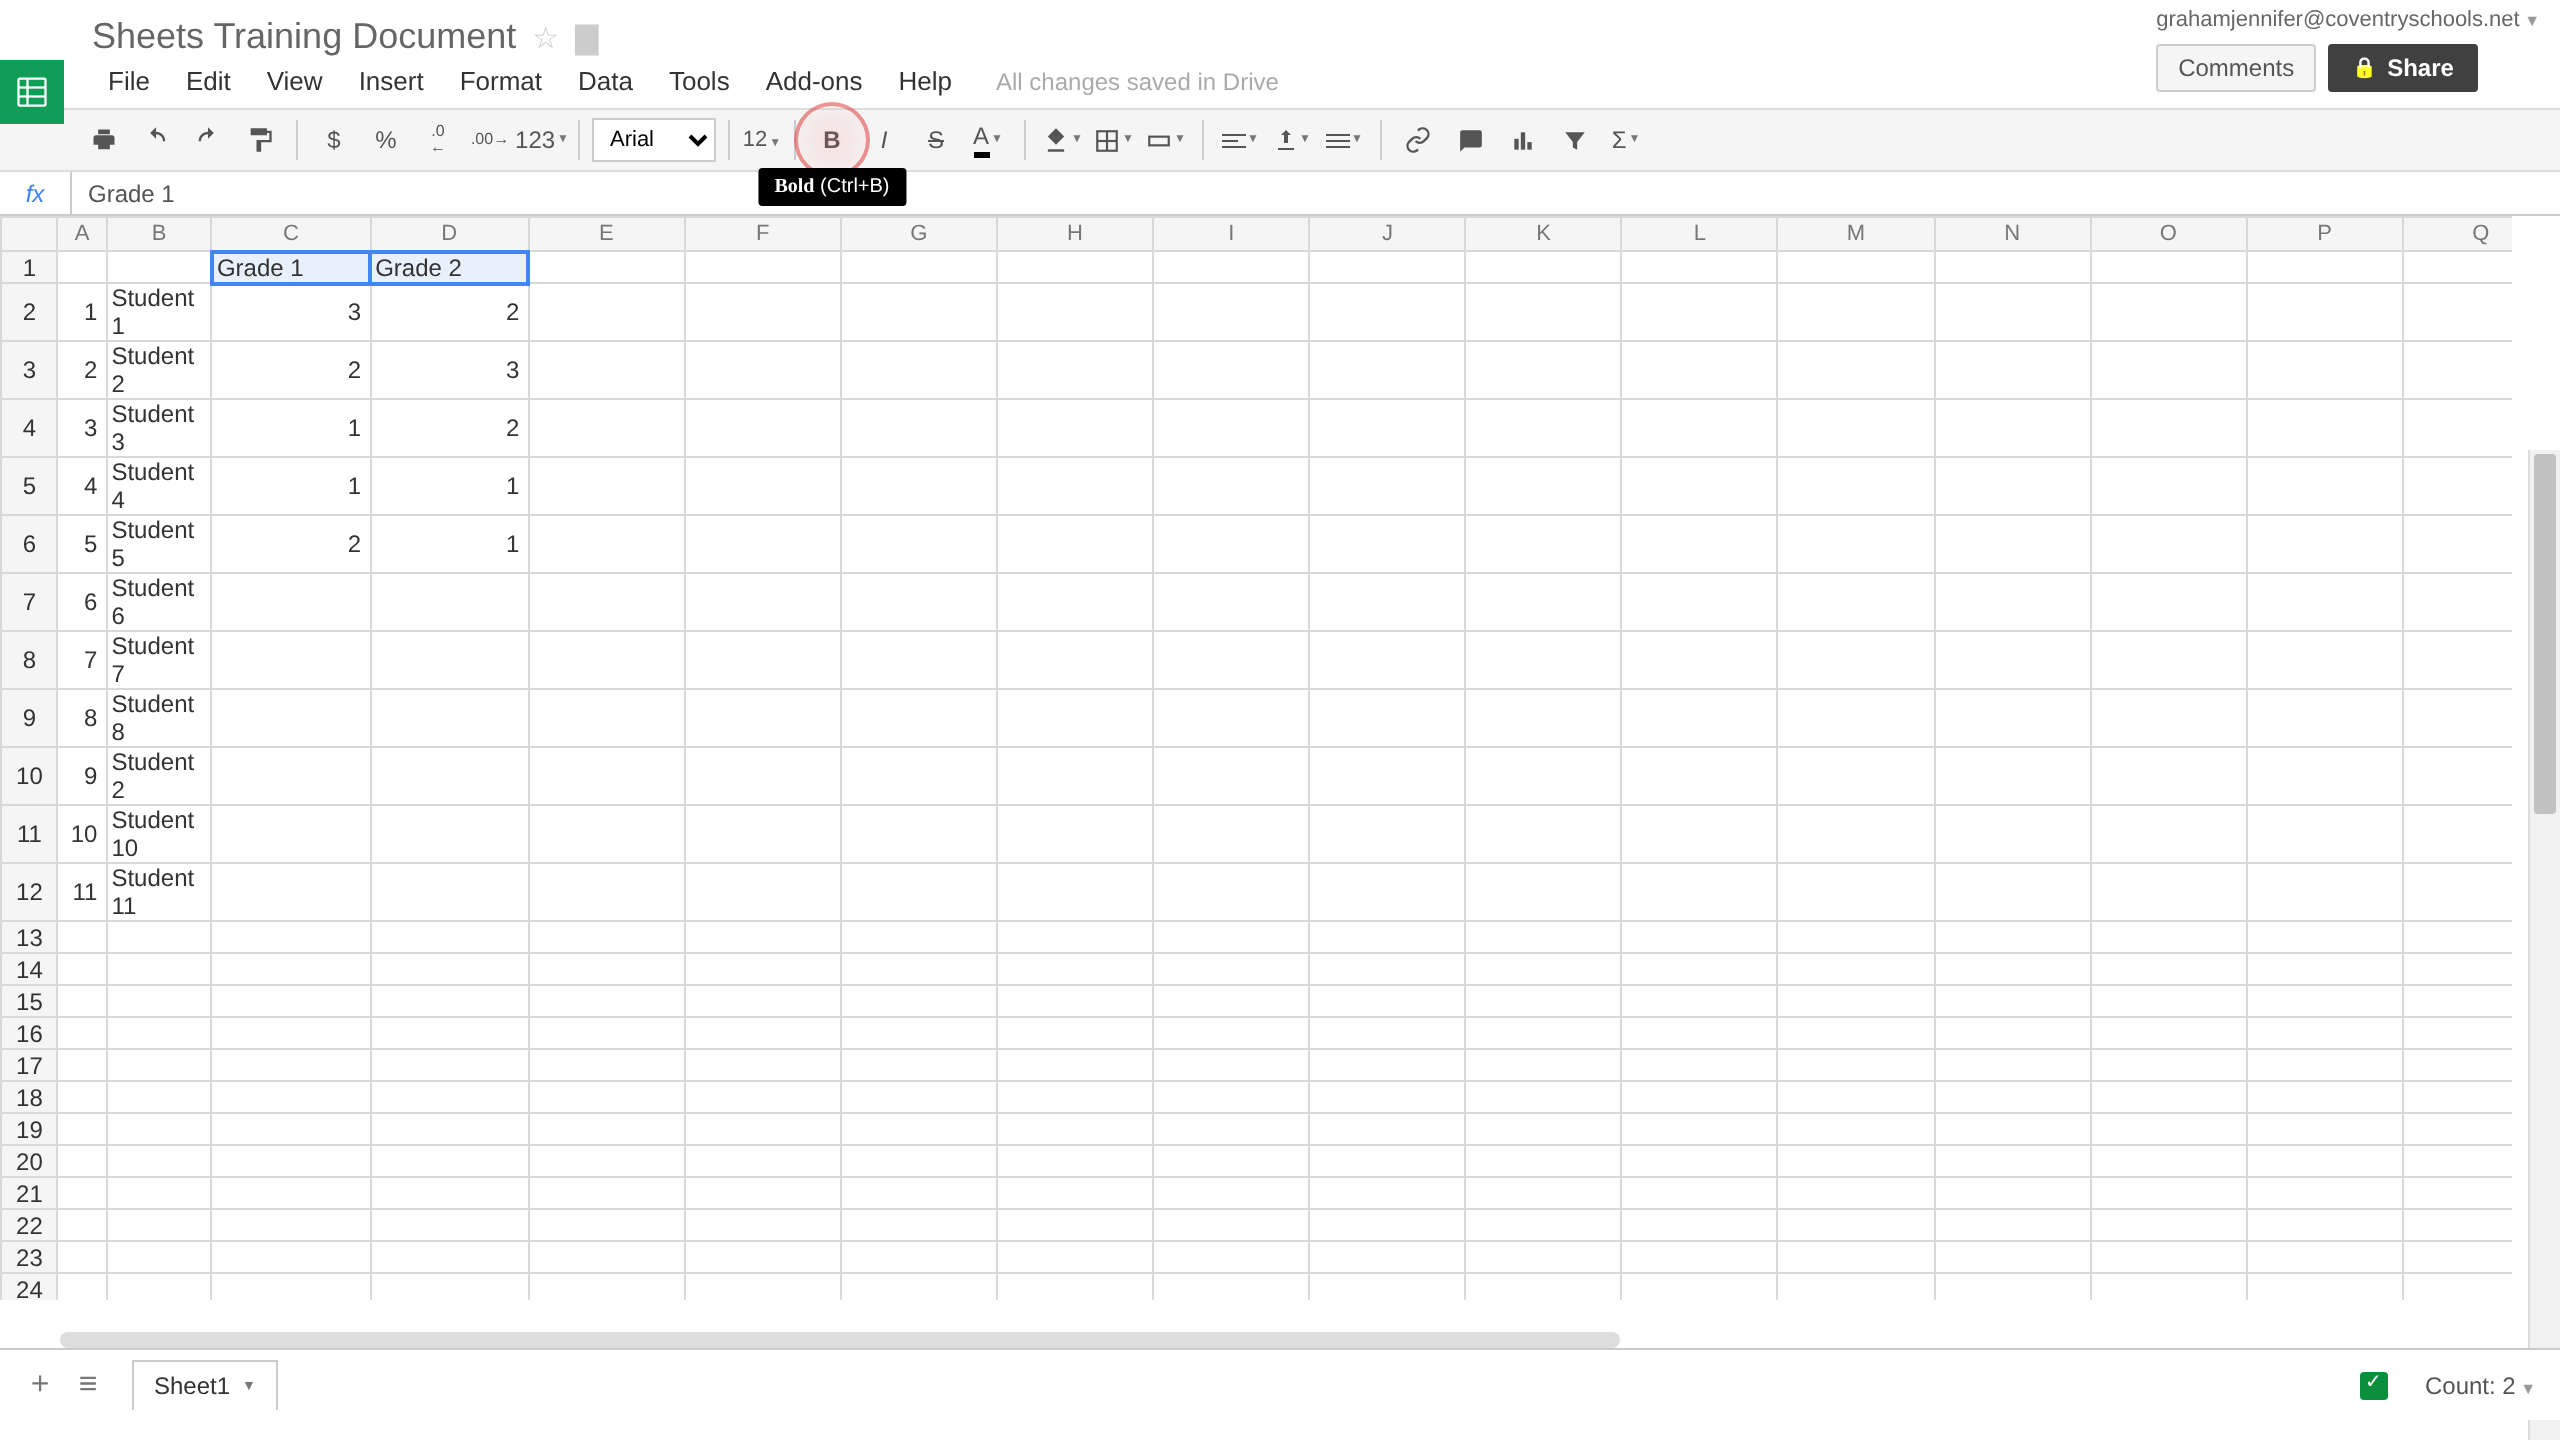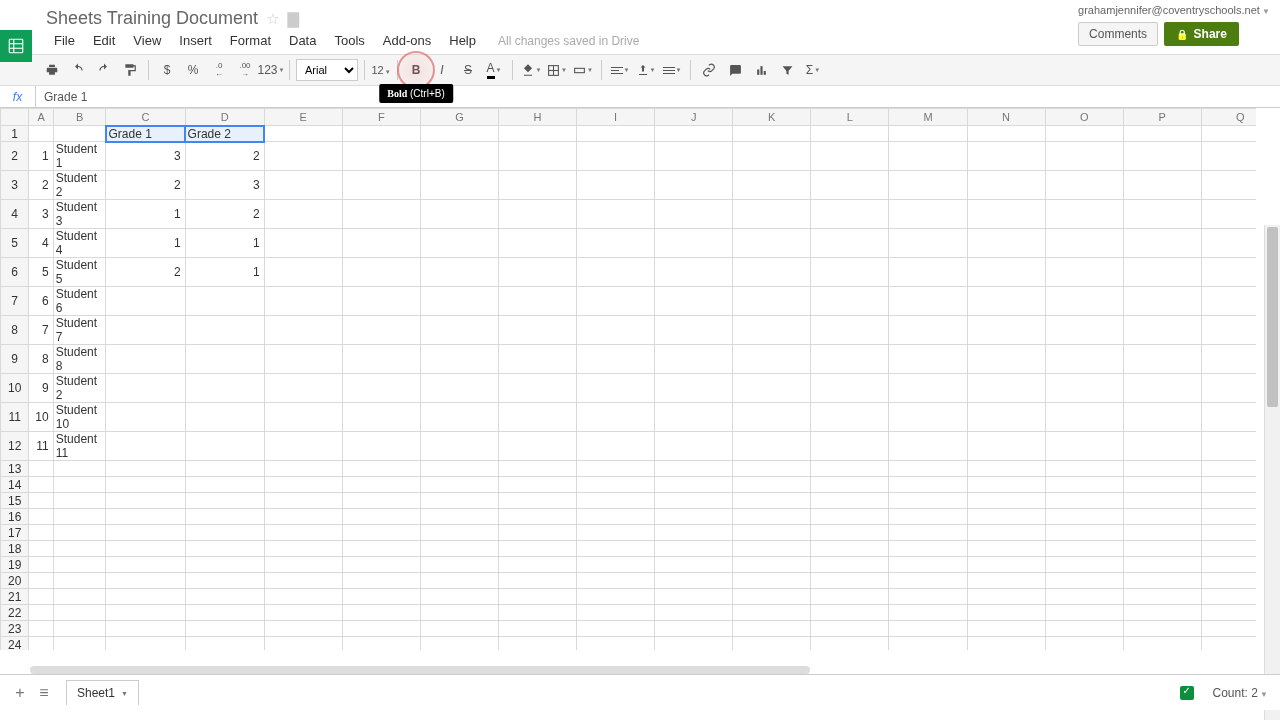--- a/index.html
+++ b/index.html
@@ -11,21 +11,21 @@
 .doc-title { font-size:18px; color:#666; font-weight:normal; }
 .star-icon,.folder-icon { color:#ccc; font-size:15px; cursor:pointer; }
 .menu-row { display:flex; align-items:center; gap:2px; padding:0 6px 4px; font-size:13px; color:#333; }
 .menu-row span { padding:2px 8px; cursor:pointer; }
 .save-status { color:#aaa; margin-left:4px; font-size:12px; cursor:default; }
 .right-header { position:absolute; right:10px; top:4px; text-align:right; }
 .user-email { font-size:11px; color:#666; }
 .user-email::after { content:" ▼"; font-size:8px; color:#999; }
 .btn-row { margin-top:6px; display:flex; gap:6px; align-items:center; }
 .comments-btn { background:#f5f5f5; border:1px solid #ccc; padding:4px 10px; font-size:12px; color:#555; cursor:pointer; border-radius:2px; }
-.share-btn { background:#4d7c0f; color:#fff; border:none; padding:5px 12px; font-size:12px; font-weight:bold; cursor:pointer; border-radius:2px; display:flex; align-items:center; gap:5px; }
+.share-btn { background:#404040; color:#fff; border:none; padding:5px 12px; font-size:12px; font-weight:bold; cursor:pointer; border-radius:2px; display:flex; align-items:center; gap:5px; }
 .share-btn::before { content:"🔒"; font-size:10px; filter:brightness(2); }
 .toolbar { height:32px; background:#f5f5f5; border-top:1px solid #ddd; border-bottom:1px solid #ddd; display:flex; align-items:center; padding:0 8px 0 40px; gap:2px; font-size:12px; color:#555; }
 .tb-btn { width:24px; height:24px; display:flex; align-items:center; justify-content:center; cursor:pointer; border-radius:2px; position:relative; }
 .tb-sep { width:1px; height:20px; background:#ccc; margin:0 4px; }
 .font-select { width:62px; height:22px; border:1px solid #ccc; font-size:11px; padding:0 4px; background:#fff; }
 .font-size { width:20px; text-align:center; font-size:11px; }
 .tb-text { padding:0 3px; }
 .bold-btn { font-weight:bold; position:relative; }
 .red-circle { position:absolute; width:38px; height:38px; border:2px solid rgba(220,50,50,0.5); border-radius:50%; background:radial-gradient(rgba(255,100,100,0.15),transparent); pointer-events:none; left:-7px; top:-7px; }
 .tooltip { position:absolute; top:26px; left:50%; transform:translateX(-50%); background:#000; color:#fff; font-size:10px; padding:4px 8px; border-radius:2px; white-space:nowrap; z-index:10; font-weight:normal; }
@@ -125,21 +125,21 @@
         <path d="M18 4V2H4v6h14V6h2v6H9v10h4V14h9V4z"></path>
       </svg>
     </div>
   <div class="tb-sep"></div>
   <div class="tb-btn tb-text">$</div>
   <div class="tb-btn tb-text">%</div>
   <div class="tb-btn tb-text" style="font-size:8px;flex-direction:column;line-height:1;">
       <span>.0</span>
       <span>←</span>
     </div>
-  <div class="tb-btn tb-text" style="font-size:8px;flex-direction:column;line-height:1;">
+  <div class="tb-btn tb-text" style="font-size:8px;flex-direction:row;line-height:1;">
       <span>.00</span>
       <span>→</span>
     </div>
   <div class="tb-btn tb-text dropdown-arrow">123</div>
   <div class="tb-sep"></div>
   <select class="font-select"><option>Arial</option></select>
   <div class="tb-sep"></div>
   <div class="font-size dropdown-arrow">12</div>
   <div class="tb-sep"></div>
   <div class="tb-btn bold-btn">

